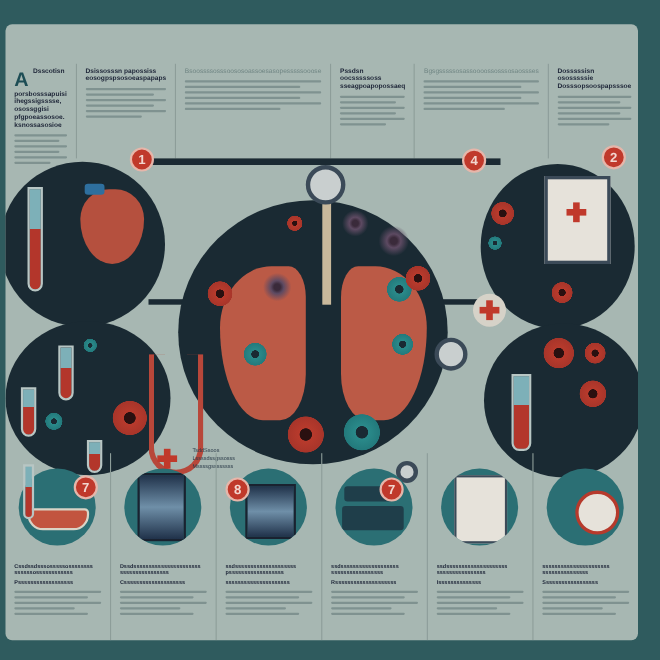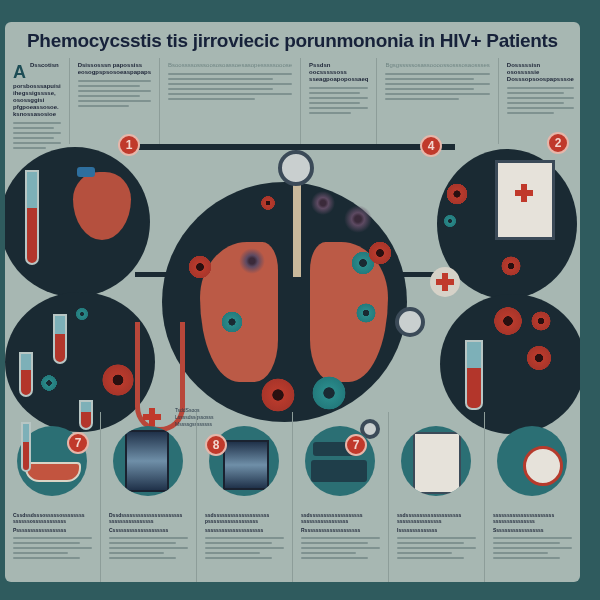--- a/index.html
+++ b/index.html
@@ -35,21 +35,20 @@
   .cross::before { left: 6px; top: 0; width: 6px; height: 18px; }
   .cross::after { left: 0; top: 6px; width: 18px; height: 6px; }
   .xray { position: absolute; background: linear-gradient(#20324a, #6f8fa8 50%, #20324a); border: 2px solid #1a2230; }
   .clip { position: absolute; background: #e6e2da; border: 3px solid #3b4a58; }
   .scope { position: absolute; border-radius: 50%; background: #c9cfcf; border: 4px solid #3b4a58; }
 </style>
 </head>
 <body>
 
 <div class="poster">
-  <div class="title">Phemocycsstis tis  jirroviecic porunmononia in HIV+ Patients</div>
 
   <div class="toprow">
     <div class="tcol">
       <span class="big">A</span>
       <div class="head">Dsscotisn porsbosssapuisi ihegssigsssse, osossggisi pfgpoeassosoe. ksnossasosioe</div>
       <div class="lines">
           <div class="ln"></div>
           <div class="ln m"></div>
           <div class="ln"></div>
           <div class="ln m"></div>

